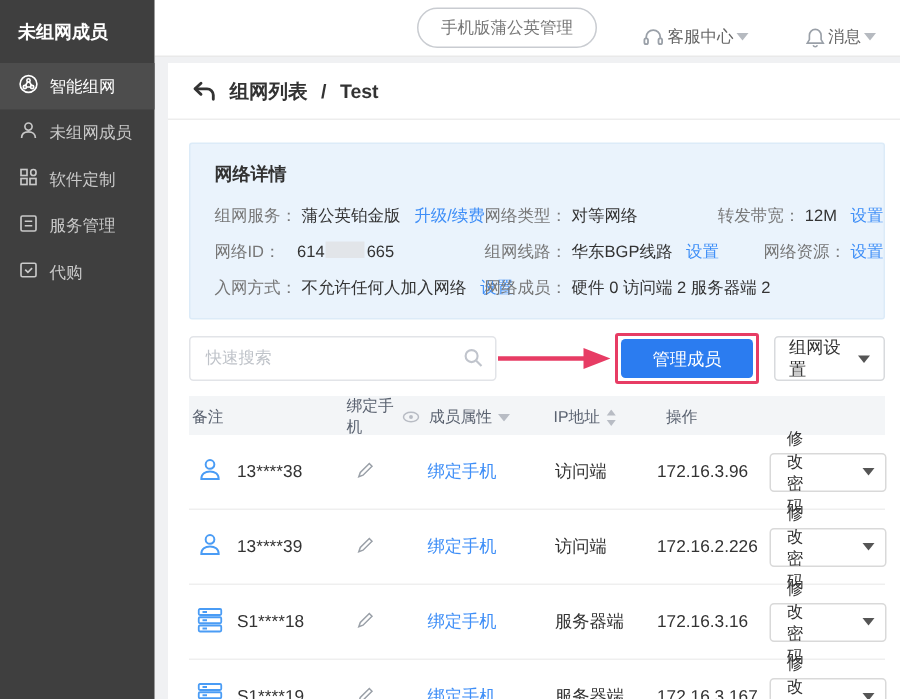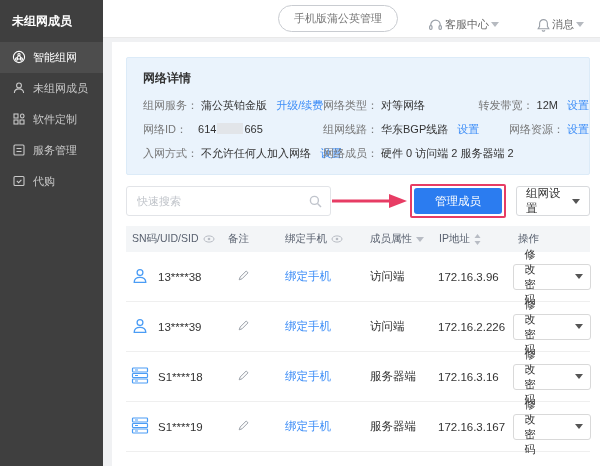--- a/index.html
+++ b/index.html
@@ -152,20 +152,31 @@
             <path d="M5.1 12.2 a1.5 1.5 0 0 0 2.8 0"></path>
           </svg>
       </span>
       <span>消息</span>
       <span class="caret-sm"></span>
     </div>
   </header>
 
   <main class="card">
 
+    <div class="breadcrumb">
+      <span class="back-icon">
+        <svg width="16" height="14" viewBox="0 0 16 14" fill="none" stroke="#333" stroke-width="1.9" stroke-linecap="round" stroke-linejoin="round">
+            <path d="M6 1.5 L2 5.2 L6 8.9"></path>
+            <path d="M2.4 5.2 H10 a4.2 4.2 0 0 1 4.2 4.2 v2.8"></path>
+          </svg>
+      </span>
+      <span class="crumb">组网列表</span>
+      <span class="crumb">/</span>
+      <span class="crumb">Test</span>
+    </div>
 
     <div class="card-body">
 
       <section class="details">
         <div class="details-title">网络详情</div>
         <div class="drow">
           <div class="f1">
             <span class="lbl">组网服务：</span>
             <span class="val">蒲公英铂金版</span>
             <a class="lnk">升级/续费</a>
@@ -227,29 +238,20 @@
         <span class="annot-box">
           <button class="btn-primary">管理成员</button>
         </span>
         <div class="btn-dropdown">
           <span>组网设置</span>
           <span class="caret-dk"></span>
         </div>
       </div>
 
       <div class="tgrid thead">
-        <div class="th c-sn">
-          <span>SN码/UID/SID</span>
-          <span class="eye-icon">
-            <svg width="12" height="8" viewBox="0 0 12 8">
-                <ellipse cx="6" cy="4" rx="5" ry="3.1" fill="none" stroke="#b8bcc4"></ellipse>
-                <circle cx="6" cy="4" r="1.3" fill="#b8bcc4"></circle>
-              </svg>
-          </span>
-        </div>
         <div class="th c-note">
             <span>备注</span>
           </div>
         <div class="th c-phone">
           <span>绑定手机</span>
           <span class="eye-icon">
             <svg width="12" height="8" viewBox="0 0 12 8">
                 <ellipse cx="6" cy="4" rx="5" ry="3.1" fill="none" stroke="#b8bcc4"></ellipse>
                 <circle cx="6" cy="4" r="1.3" fill="#b8bcc4"></circle>
               </svg>

